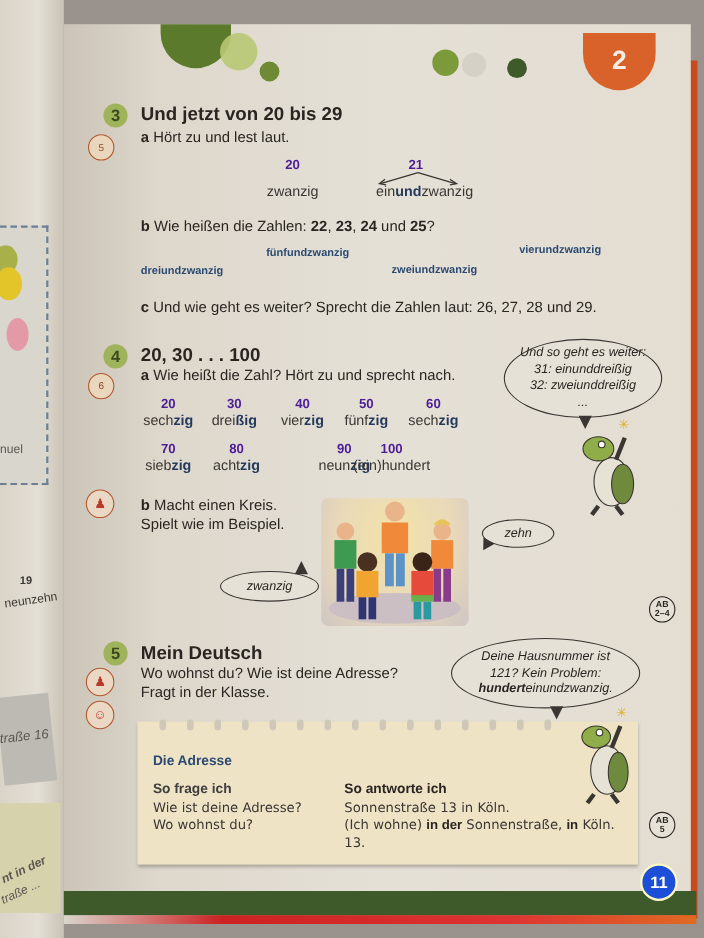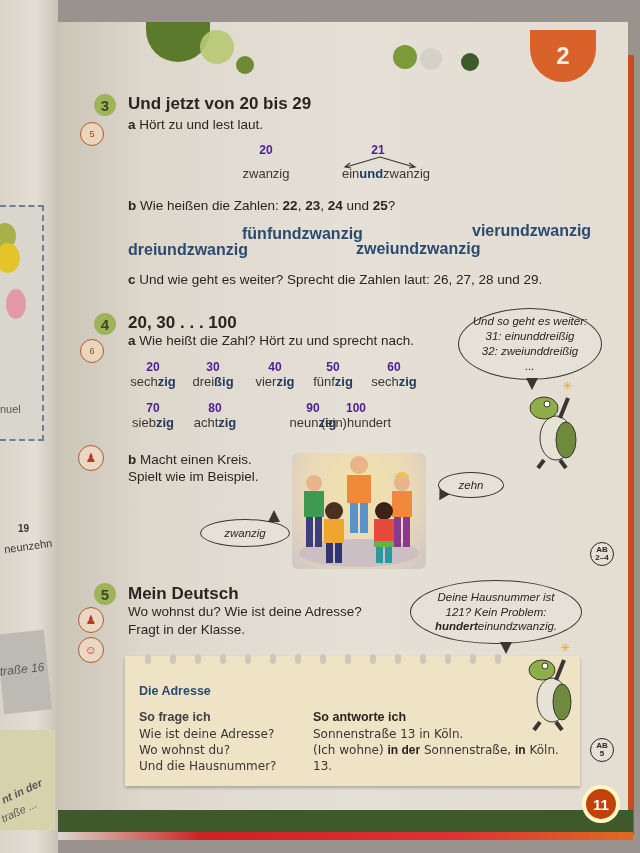--- a/index.html
+++ b/index.html
@@ -48,21 +48,21 @@
   .group-icon {
     width:24px; height:24px; border-radius:50%; border:1.5px solid #b1582f; background:#ead8c4;
     display:flex; align-items:center; justify-content:center; font-size:12px; color:#b83a2a;
   }
   h2 { margin:0; font-size:17px; font-weight:bold; color:#2a2520; }
   .sub { font-size:13.5px; color:#2a2520; }
   .sub b { font-weight:bold; }
   .num { font-size:12px; font-weight:bold; color:#4c1d95; text-align:center; }
   .word { font-size:13px; color:#3a3632; text-align:center; }
   .word b { color:#243a5c; }
-  .blue-word { font-size:16px; font-weight:bold; color:#2b4a72; }
+  .blue-word { font-size:10px; font-weight:bold; color:#2b4a72; }
   .bubble {
     border:1.3px solid #3a3632; border-radius:50%; background:#e6e1d7;
     font-style:italic; font-size:11.5px; text-align:center; color:#2a2520;
     display:flex; align-items:center; justify-content:center; flex-direction:column; line-height:1.3;
   }
   .tail { width:0; height:0; border-left:6px solid transparent; border-right:6px solid transparent; border-top:12px solid #3a3632; position:absolute; }
   .ab-badge {
     width:22px; height:22px; border-radius:50%; border:1.3px solid #2a2520; background:#e6e1d7;
     font-size:8px; font-weight:bold; text-align:center; line-height:1; display:flex; flex-direction:column; align-items:center; justify-content:center;
   }
@@ -73,22 +73,22 @@
     overflow:hidden;
   }
   .notebook {
     left:125px; top:656px; width:455px; height:130px;
     background:#efe3c6; box-shadow:0 2px 3px rgba(0,0,0,0.25);
   }
   .hole { position:absolute; top:-2px; width:6px; height:10px; border-radius:3px; background:#cfc8b8; }
   .hand { font-family:"DejaVu Sans", sans-serif; font-size:12px; color:#3a3632; line-height:16px; }
   .hand b { font-family:"Liberation Sans", sans-serif; font-weight:bold; color:#2a2520; }
   .page-num {
-    left:582px; top:785px; width:30px; height:30px; border-radius:50%; background:#c2410c;
-    border:4px solid #fef9c3; color:#fff; font-weight:bold; font-size:15px;
+    left:582px; top:785px; width:30px; height:30px; border-radius:50%; background:#1d4ed8;
+    border:2px solid #fef9c3; color:#fff; font-weight:bold; font-size:15px;
     display:flex; align-items:center; justify-content:center;
   }
 </style>
 </head>
 <body>
 
 <div class="abs left-page"></div>
 <div class="abs left-card">
   <div class="balloon" style="left:-6px;top:16px;width:22px;height:26px;background:#a8b04a;"></div>
   <div class="balloon" style="left:-4px;top:36px;width:24px;height:30px;background:#e3c52a;"></div>
@@ -290,21 +290,20 @@
     <div class="hole" style="left:270px;"></div>
     <div class="hole" style="left:295px;"></div>
     <div class="hole" style="left:320px;"></div>
     <div class="hole" style="left:345px;"></div>
     <div class="hole" style="left:370px;"></div>
   <div class="abs" style="left:14px;top:28px;font-size:12.5px;font-weight:bold;color:#2b4a72;">Die Adresse</div>
   <div class="abs" style="left:14px;top:54px;font-size:12.5px;font-weight:bold;color:#404040;">So frage ich</div>
   <div class="abs hand" style="left:14px;top:70px;">
     <div>Wie ist deine Adresse?</div>
     <div>Wo wohnst du?</div>
-    <div>Und die Hausnummer?</div>
   </div>
   <div class="abs" style="left:188px;top:54px;font-size:12.5px;font-weight:bold;color:#2a2520;">So antworte ich</div>
   <div class="abs hand" style="left:188px;top:70px;white-space:nowrap;">
     <div>Sonnenstraße 13 in Köln.</div>
     <div><span>(Ich wohne) </span><b>in der</b><span> Sonnenstraße, </span><b>in</b><span> Köln.</span></div>
     <div>13.</div>
   </div>
 </div>
 
 <svg class="turtle" style="left:520px;top:640px;" width="64" height="92">

